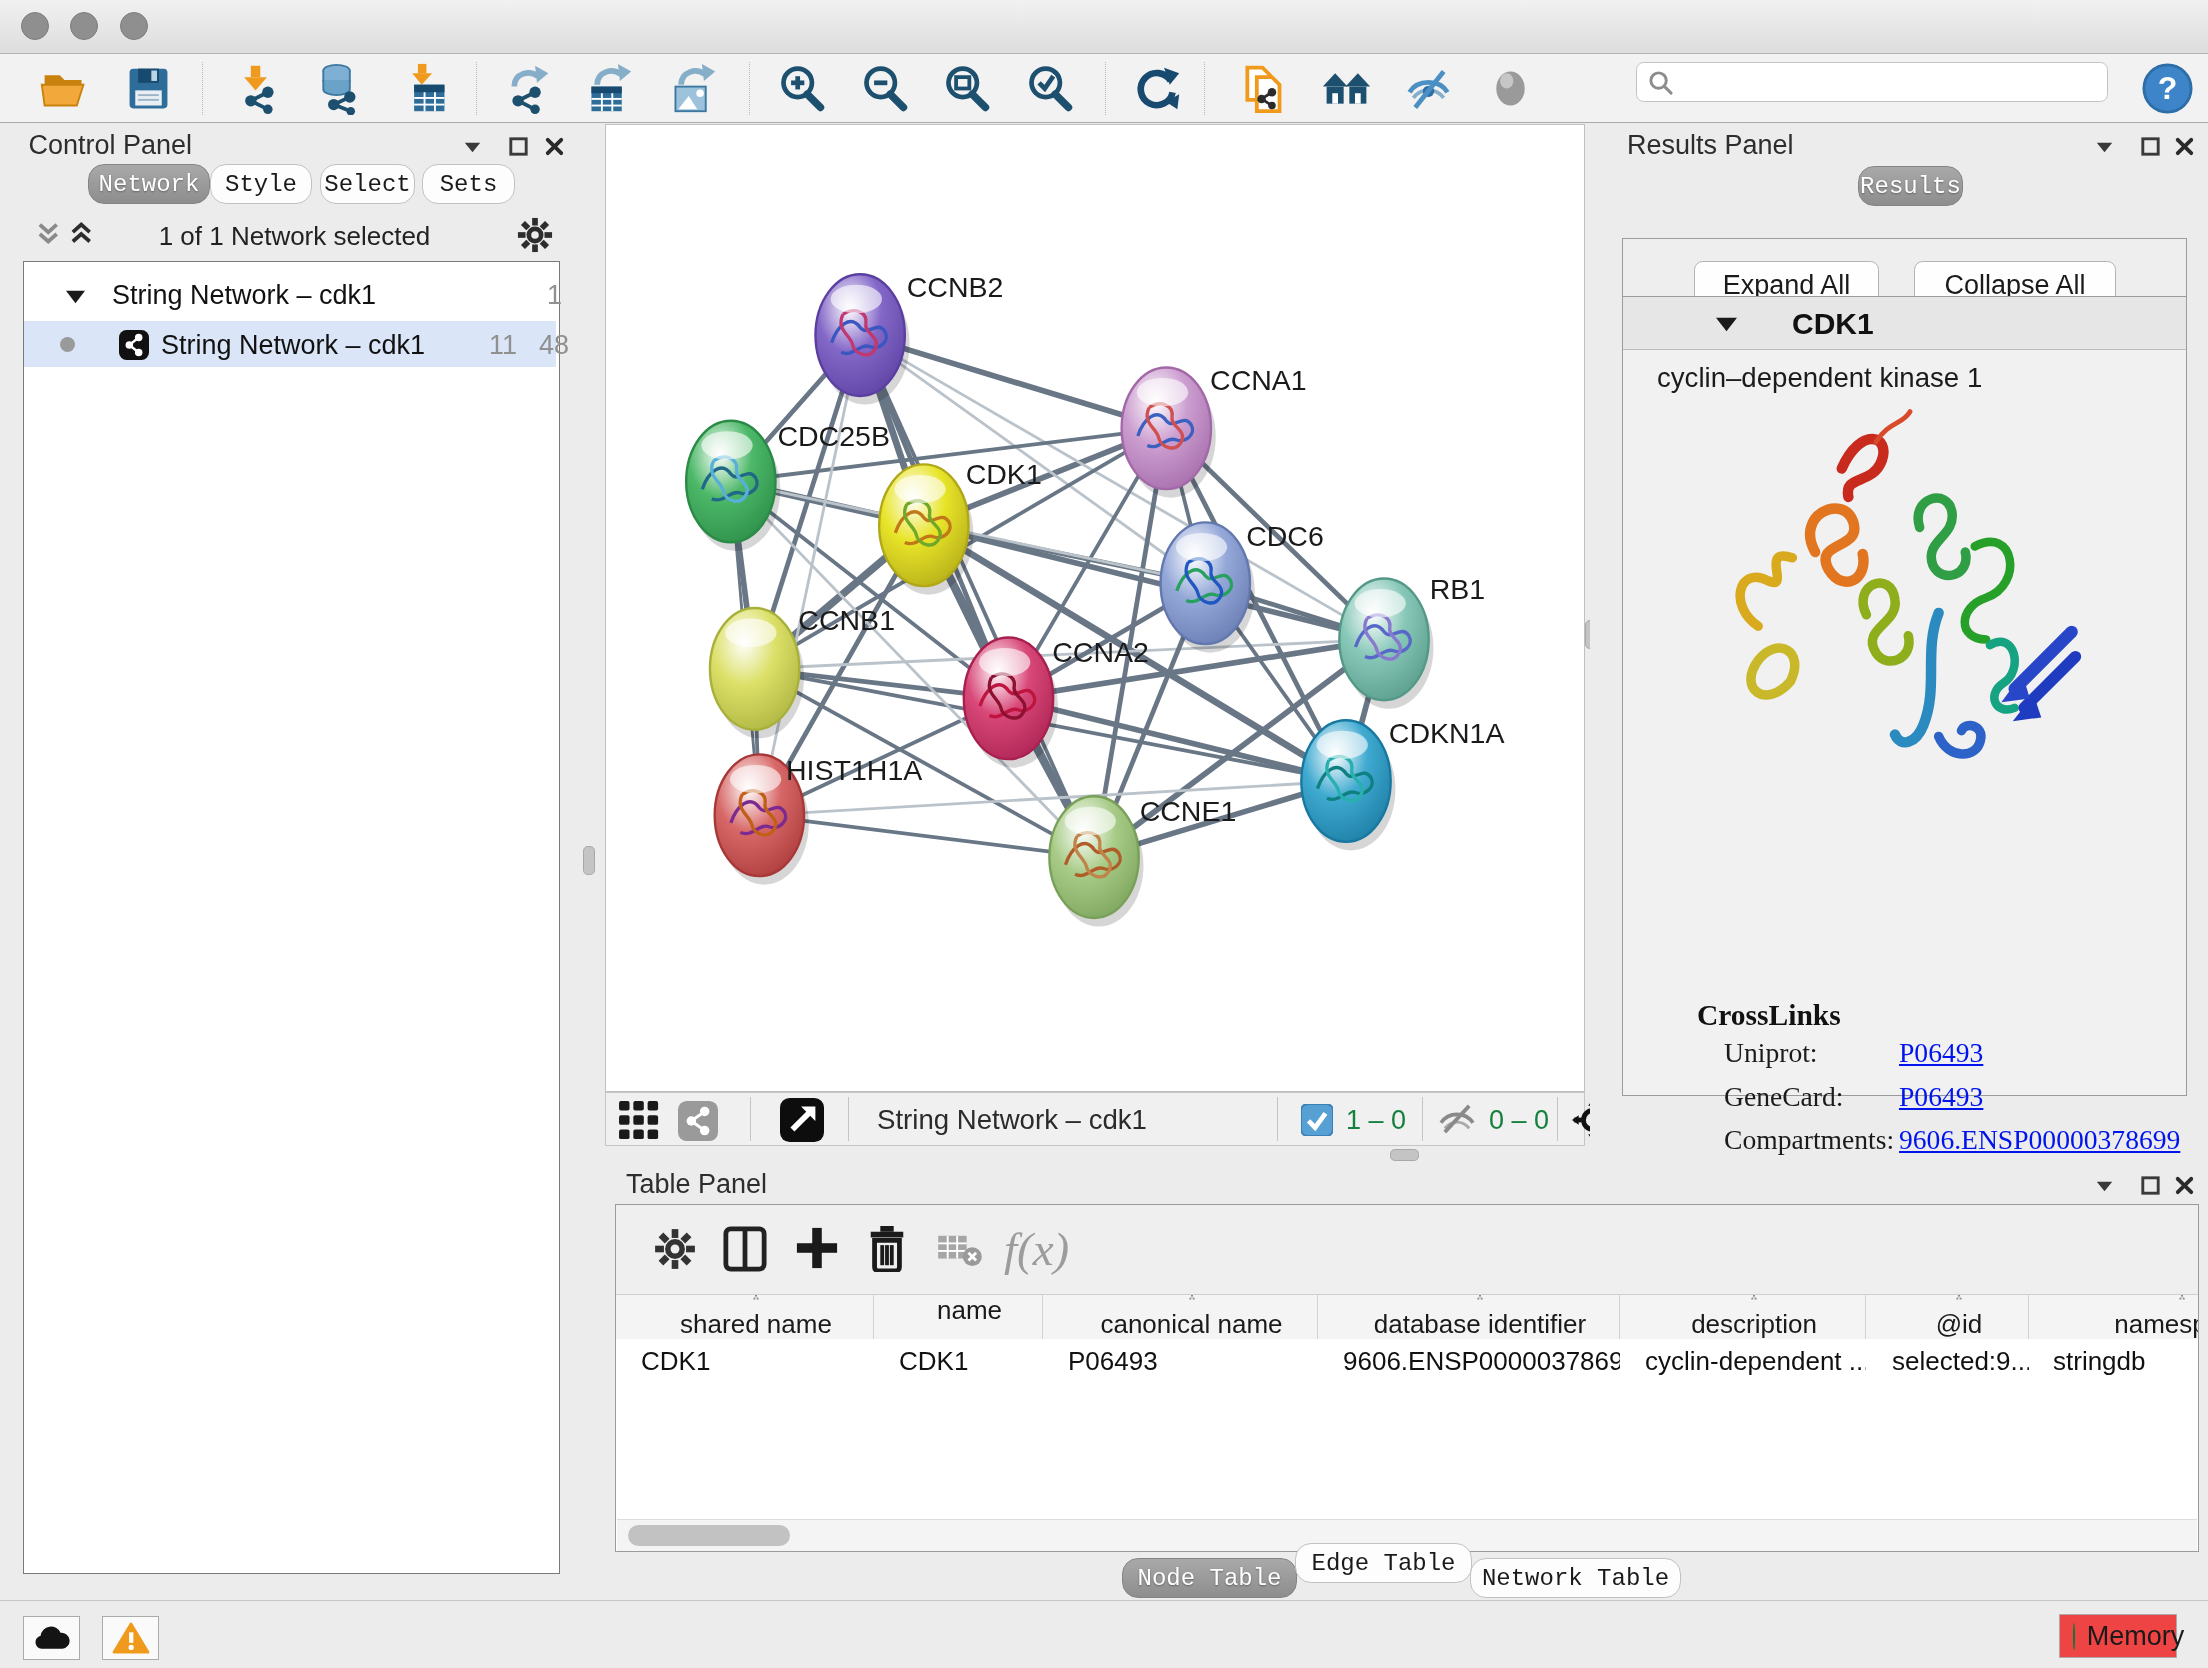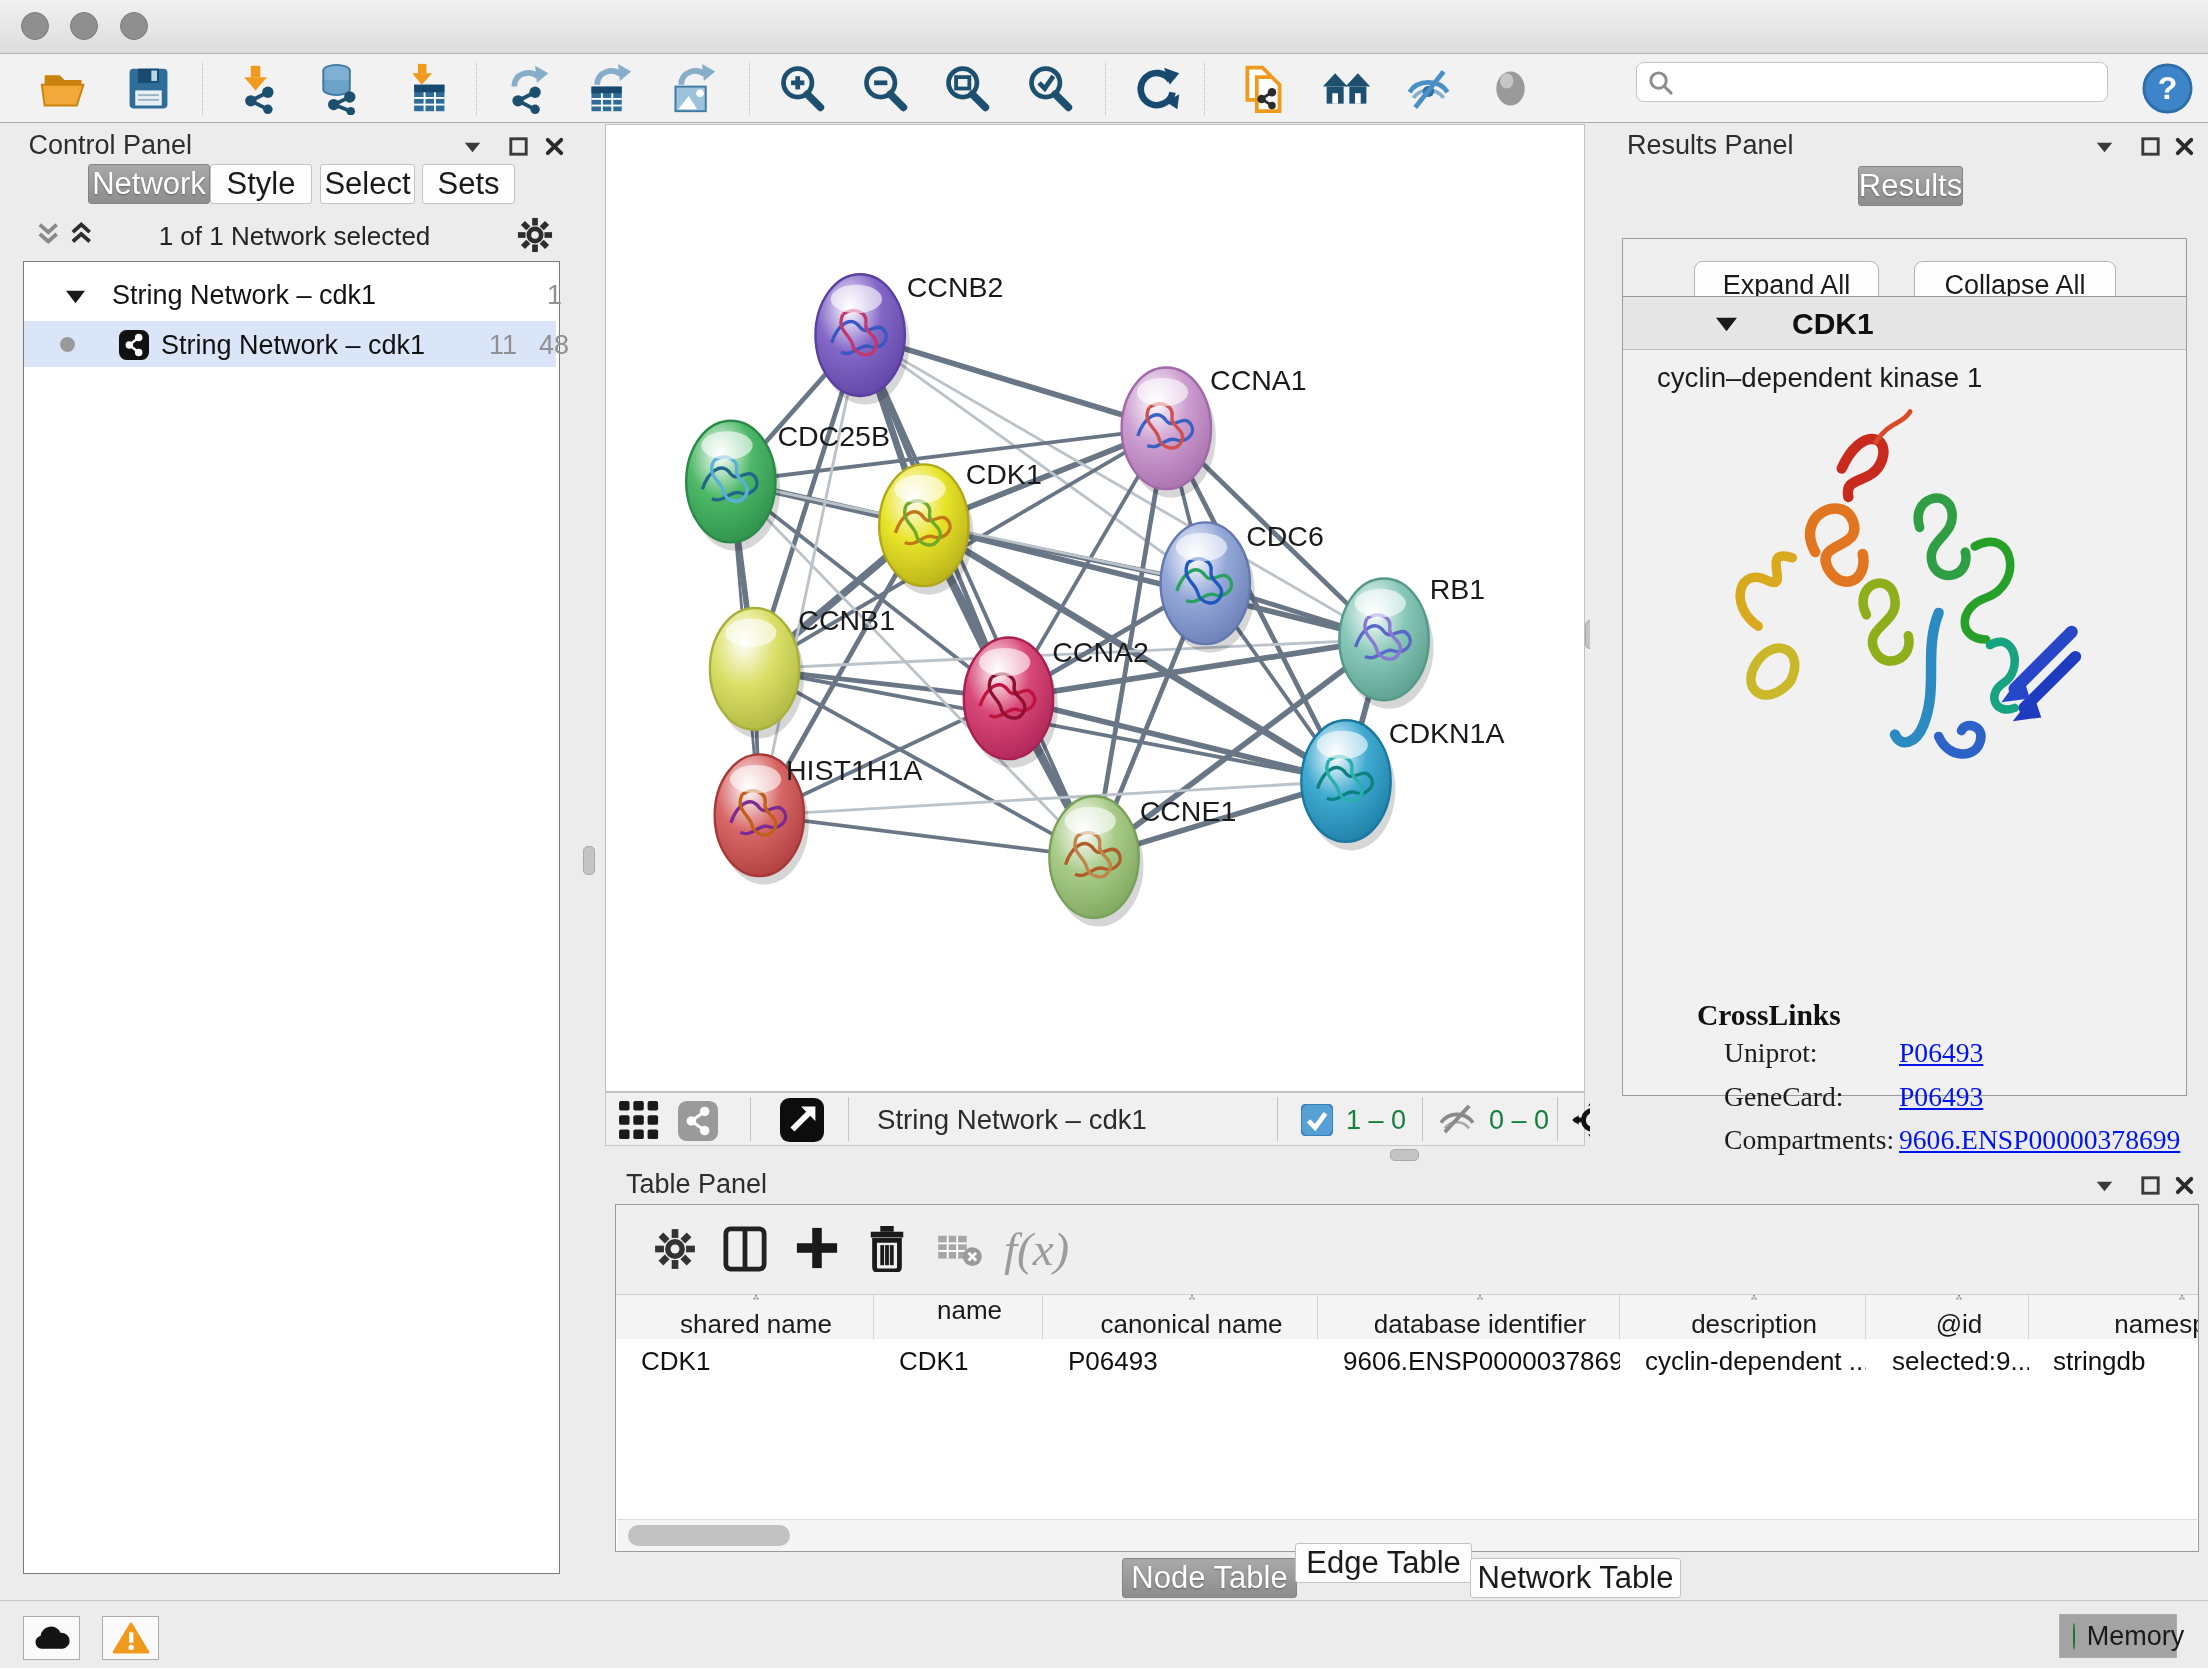--- a/index.html
+++ b/index.html
@@ -17,21 +17,21 @@
   #toolbar{left:0;top:54px;width:2208px;height:68px;background:#f2f2f2;border-bottom:1px solid #ababab;}
   .tb-icon{top:7.6px;width:53px;height:53px;}
   .tb-sep{top:7.6px;width:0;height:53px;border-left:1.9px dotted #b9b9b9;}
   #search-box{left:1636px;top:7.6px;width:470px;height:38px;background:#fff;border:1px solid #c3c3c3;border-radius:7.6px;}
   #search-box input{position:absolute;left:44px;top:1.9px;width:409px;height:30px;border:none;outline:none;font-size:25px;background:transparent;}
 
   
   .panel-title{font-size:27px;color:#2d2d2d;}
   .winctl{width:25px;height:25px;}
   .tab{height:38px;border:1px solid #c2c2c2;background:#fdfdfd;color:#1a1a1a;
-       font-size:31px;display:flex;align-items:center;justify-content:center;border-radius:3px;}
+       font-size:24px;display:flex;align-items:center;justify-content:center;border-radius:16px;font-family:Liberation Mono, monospace;}
   .tab.sel{background:linear-gradient(#a9a9a9,#8d8d8d);border-color:#848484;color:#fff;
        text-shadow:0 1px 1.9px rgba(0,0,0,.35);}
 
   
   #control-panel{left:0;top:124px;width:590px;height:1476px;background:#ececec;}
   #tree-box{left:23px;top:137px;width:535px;height:1311px;background:#fff;border:1.9px solid #7a7a7a;}
   .tree-row{left:0;width:532px;height:46px;}
   .tree-label{font-size:27px;color:#111;top:8.6px;}
   .tree-count{font-size:27px;color:#909090;top:8.6px;}
   #tree-row-sel{background:#dae6f8;}
@@ -70,21 +70,21 @@
       font-size:26px;color:#1a1a1a;flex-direction:column;}
   .td{position:absolute;top:0;height:44px;display:flex;align-items:center;
       box-sizing:border-box;padding-left:25px;font-size:26px;color:#111;white-space:nowrap;overflow:hidden;}
   #tbl-scroll{left:1px;top:314px;width:1580px;height:31px;background:#f4f4f4;border-top:1px solid #dcdcdc;}
   #tbl-thumb{left:11.4px;top:4.8px;width:162px;height:21px;background:#c2c2c2;border-radius:10.5px;}
   .bottom-tab{top:0;height:38px;}
 
   
   #status-bar{left:0;top:1600px;width:2208px;height:68px;background:#ececec;border-top:1.9px solid #c6c6c6;}
   .sb-btn{top:15px;width:55px;height:42px;background:#fafafa;border:1.9px solid #ababab;}
-  #memory-btn{left:2059px;top:13.3px;width:118px;height:44px;background:#a3a3a3;border:1.9px solid #ababab;
+  #memory-btn{left:2059px;top:13.3px;width:118px;height:44px;background:#ef4444;border:1.9px solid #ababab;
       display:flex;align-items:center;gap:11.4px;padding-left:13.3px;box-sizing:border-box;font-size:27px;color:#1a1a1a;}
 
   svg{display:block;}
   text{font-family:"Liberation Sans",sans-serif;}
 </style>
 </head>
 <body>
 
 <div id="app">
 

